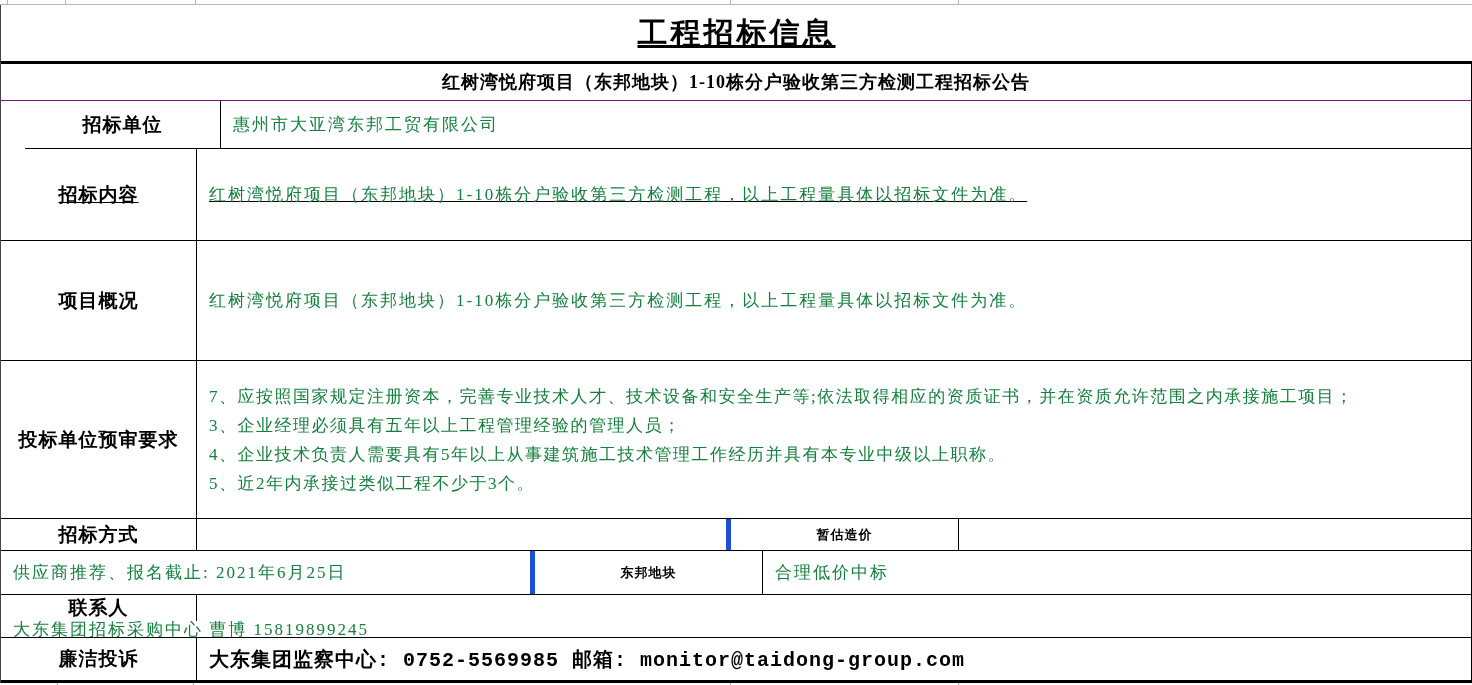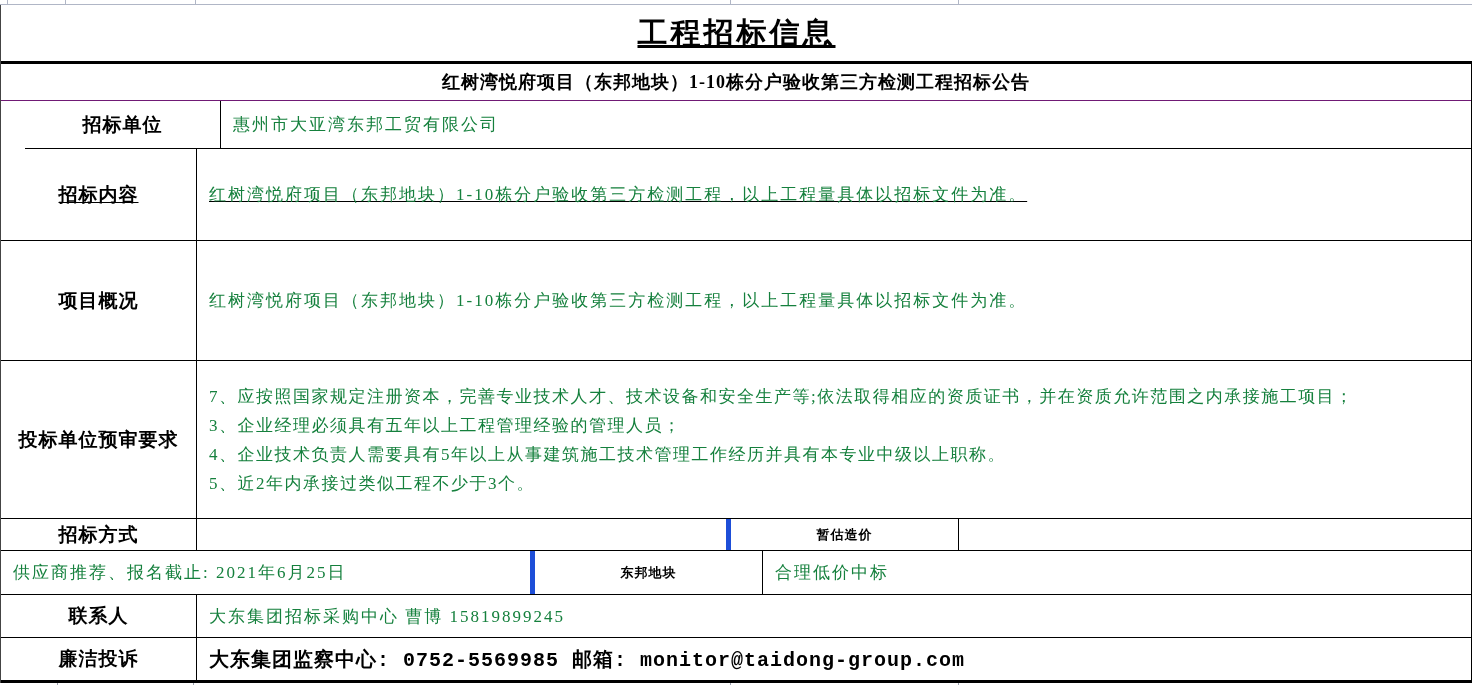--- a/index.html
+++ b/index.html
@@ -80,21 +80,21 @@
     box-sizing: border-box;
     border-bottom: 1px solid #000;
   }
   .trow.last { border-bottom: none; }
   .h48  { height: 48px; margin-left: 24px; }
   .h92  { height: 92px; text-decoration: underline; }
   .h120 { height: 120px; }
   .h158 { height: 158px; }
   .h32  { height: 32px; }
   .h44  { height: 44px; }
-  .h43  { height: 43px; }
+  .h43  { height: 43px; flex-direction: column; }
   .h42  { height: 42px; }
   .lbl {
     width: 196px;
     flex: none;
     box-sizing: border-box;
     border-right: 1px solid #000;
     display: flex;
     align-items: center;
     justify-content: center;
     font-weight: bold;

